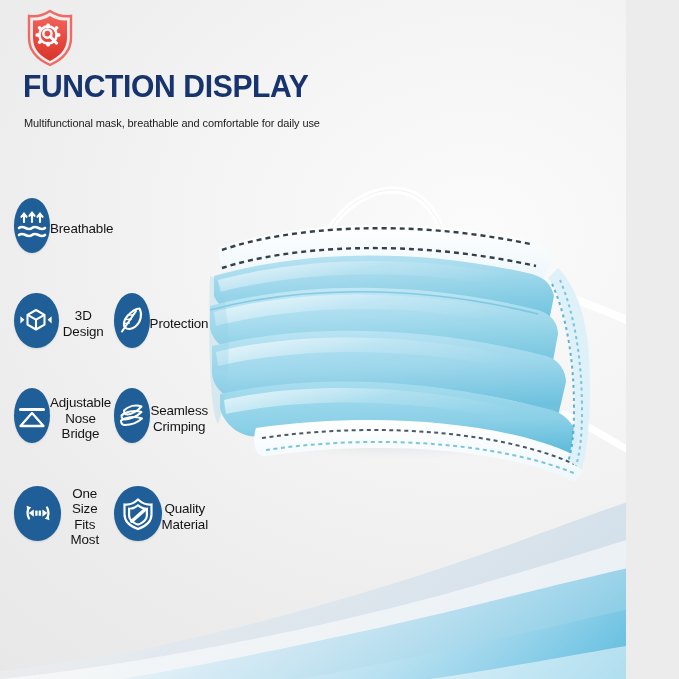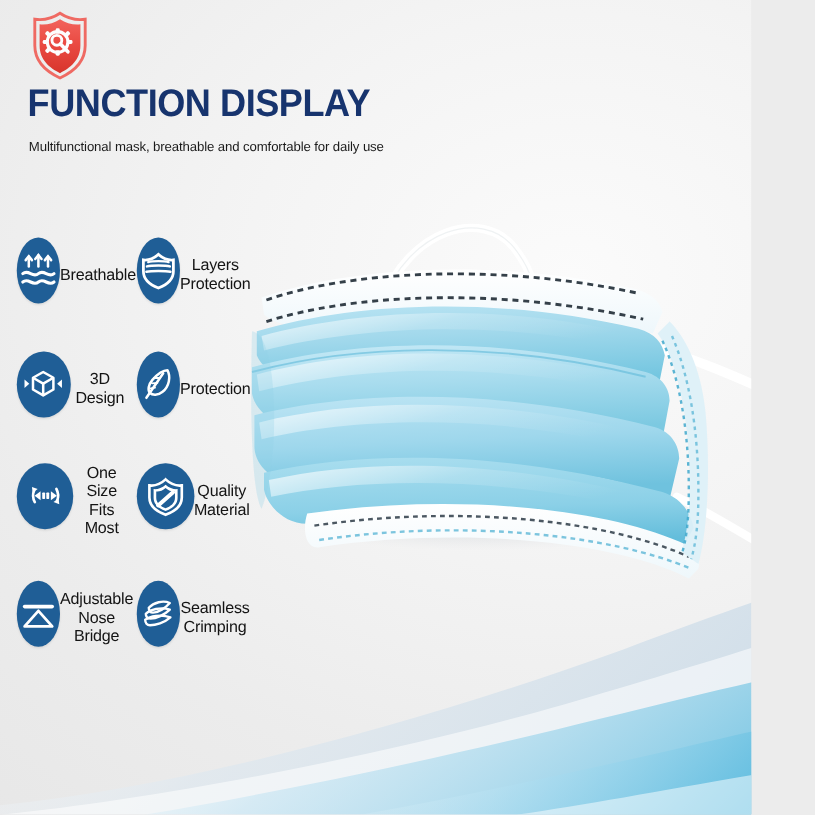--- a/index.html
+++ b/index.html
@@ -64,21 +64,21 @@
   .icon-circle svg{display:block;}
   .flabel{
     margin-top:7px;
     font-size:13.4px;line-height:15.5px;
     color:#141414;
     text-align:center;
     letter-spacing:-0.15px;
     min-height:16px;
   }
   .fcell.r1{height:94px;}
-  .fcell.r2{height:84px;}
+  .fcell.r2{height:84px;justify-content:center;}
   .fcell.r3{height:94px;}
   .fcell.r4{height:90px;}
 
   
   .product{
     position:absolute;left:196px;top:128px;
     width:483px;height:420px;
   }
   .product svg{display:block;}
 </style>
@@ -219,32 +219,20 @@
                 <polyline points="23.4,9.8 26,6.6 28.6,9.8"></polyline>
             </g>
             <g stroke="#ffffff" stroke-width="2.6" fill="none" stroke-linecap="round">
               <path d="M5 21 C10 17 13 25 18 21 C23 17 26 25 31 21"></path>
               <path d="M5 28 C10 24 13 32 18 28 C23 24 26 32 31 28"></path>
             </g>
           </svg>
         </div>
         <div class="flabel">Breathable</div>
       </div>
-      <div class="fcell r1">
-        <div class="icon-circle">
-          <svg width="36" height="36" viewBox="0 0 36 36">
-            <path d="M18 5 C14 8.5 9 10 5.5 9.6 L5.5 19 C5.5 26 11.5 30.5 18 33 C24.5 30.5 30.5 26 30.5 19 L30.5 9.6 C27 10 22 8.5 18 5 Z" fill="none" stroke="#ffffff" stroke-width="2.3"></path>
-            <path d="M8.5 15 C12 14 24 14 27.5 15" fill="none" stroke="#ffffff" stroke-width="2.1" stroke-linecap="round"></path>
-            <path d="M8 19.5 C12 18.6 24 18.6 28 19.5" fill="none" stroke="#ffffff" stroke-width="2.1" stroke-linecap="round"></path>
-            <path d="M9.5 11.4 C13 10.4 23 10.4 26.5 11.4" fill="none" stroke="#ffffff" stroke-width="1.9" stroke-linecap="round"></path>
-          </svg>
-        </div>
-        <div class="flabel" style="white-space:pre-line">Layers
-Protection</div>
-      </div>
     </div>
 
     <div class="frow">
       <div class="fcell c1 r2">
         <div class="icon-circle">
           <svg width="36" height="36" viewBox="0 0 36 36">
             <g fill="none" stroke="#ffffff" stroke-width="2.1" stroke-linejoin="round">
               <path d="M18 8 L26.5 12.8 L26.5 22.6 L18 27.5 L9.5 22.6 L9.5 12.8 Z"></path>
               <path d="M9.5 12.8 L18 17.7 L26.5 12.8"></path>
               <path d="M18 17.7 L18 27.5"></path>
@@ -263,20 +251,46 @@
             <path d="M25.5 6.5 C28.5 12 27 20 21.5 24.5 C17.5 27.8 13 27.5 11 25.5 C9 23.5 9.5 18.5 13 14.5 C17 10 22 6.5 25.5 6.5 Z" fill="none" stroke="#ffffff" stroke-width="2.1" stroke-linejoin="round"></path>
             <line x1="22" y1="9" x2="8" y2="29.5" stroke="#ffffff" stroke-width="2.1" stroke-linecap="round"></line>
             <g stroke="#ffffff" stroke-width="1.5" stroke-linecap="round">
               <line x1="19.2" y1="13" x2="14.2" y2="13"></line>
               <line x1="17.2" y1="17" x2="12.6" y2="17.4"></line>
               <line x1="15.2" y1="21" x2="11.4" y2="21.6"></line>
             </g>
           </svg>
         </div>
         <div class="flabel">Protection</div>
+      </div>
+    </div>
+
+    <div class="frow">
+      <div class="fcell c1 r3">
+        <div class="icon-circle">
+          <svg width="36" height="36" viewBox="0 0 36 36">
+            <line x1="6.5" y1="12.5" x2="29.5" y2="12.5" stroke="#ffffff" stroke-width="3" stroke-linecap="round"></line>
+            <path d="M18 16 L29.5 29 L6.5 29 Z" fill="none" stroke="#ffffff" stroke-width="2.3" stroke-linejoin="round"></path>
+          </svg>
+        </div>
+        <div class="flabel" style="white-space:pre-line">Adjustable
+Nose Bridge</div>
+      </div>
+      <div class="fcell r3">
+        <div class="icon-circle">
+          <svg width="36" height="36" viewBox="0 0 36 36">
+            <g fill="none" stroke="#ffffff" stroke-width="2" stroke-linejoin="round">
+              <path d="M10 13.5 C14 9 22 7 27.5 9.5 C24 13.5 18 17.5 13.5 17.5 C11.5 17.5 10 16 10 13.5 Z"></path>
+              <path d="M7.5 18.5 C11 15 20 12.5 27.5 15 C23 19.5 16 22.5 11.5 22.5 C9 22.5 7.5 20.8 7.5 18.5 Z"></path>
+              <path d="M7 23.5 C11 20.5 20 18.5 28 21.5 C23 26 15.5 28 11 28 C8.5 28 7 26 7 23.5 Z"></path>
+            </g>
+          </svg>
+        </div>
+        <div class="flabel" style="white-space:pre-line">Seamless
+Crimping</div>
       </div>
     </div>
 
     <div class="frow">
       <div class="fcell c1 r4">
         <div class="icon-circle">
           <svg width="36" height="36" viewBox="0 0 36 36">
             <path d="M27 12.5 A11.5 11.5 0 0 1 27.5 22.5" fill="none" stroke="#ffffff" stroke-width="2.2" stroke-linecap="round"></path>
             <path d="M9 23.5 A11.5 11.5 0 0 1 8.5 13.5" fill="none" stroke="#ffffff" stroke-width="2.2" stroke-linecap="round"></path>
             <polygon points="29.4,25.2 24.6,23.4 28.8,20.4" fill="#ffffff"></polygon>
@@ -299,46 +313,20 @@
             <path d="M18 9 C15 11.8 10.8 13 8 12.6 L8 20 C8 25.4 12.8 28.9 18 30.8 C23.2 28.9 28 25.4 28 20 L28 12.6 C25.2 13 21 11.8 18 9 Z" fill="#ffffff"></path>
             <path d="M18 11.6 C15.7 13.8 12.4 14.8 10.2 14.5 L10.2 20 C10.2 24.3 14 27.1 18 28.6 C22 27.1 25.8 24.3 25.8 20 L25.8 14.5 C23.6 14.8 20.3 13.8 18 11.6 Z" fill="#1f5e96"></path>
             <path d="M24.2 15.2 L11.8 26.2" stroke="#ffffff" stroke-width="3.4" stroke-linecap="round"></path>
           </svg>
         </div>
         <div class="flabel" style="white-space:pre-line">Quality
 Material</div>
       </div>
     </div>
 
-    <div class="frow">
-      <div class="fcell c1 r3">
-        <div class="icon-circle">
-          <svg width="36" height="36" viewBox="0 0 36 36">
-            <line x1="6.5" y1="12.5" x2="29.5" y2="12.5" stroke="#ffffff" stroke-width="3" stroke-linecap="round"></line>
-            <path d="M18 16 L29.5 29 L6.5 29 Z" fill="none" stroke="#ffffff" stroke-width="2.3" stroke-linejoin="round"></path>
-          </svg>
-        </div>
-        <div class="flabel" style="white-space:pre-line">Adjustable
-Nose Bridge</div>
-      </div>
-      <div class="fcell r3">
-        <div class="icon-circle">
-          <svg width="36" height="36" viewBox="0 0 36 36">
-            <g fill="none" stroke="#ffffff" stroke-width="2" stroke-linejoin="round">
-              <path d="M10 13.5 C14 9 22 7 27.5 9.5 C24 13.5 18 17.5 13.5 17.5 C11.5 17.5 10 16 10 13.5 Z"></path>
-              <path d="M7.5 18.5 C11 15 20 12.5 27.5 15 C23 19.5 16 22.5 11.5 22.5 C9 22.5 7.5 20.8 7.5 18.5 Z"></path>
-              <path d="M7 23.5 C11 20.5 20 18.5 28 21.5 C23 26 15.5 28 11 28 C8.5 28 7 26 7 23.5 Z"></path>
-            </g>
-          </svg>
-        </div>
-        <div class="flabel" style="white-space:pre-line">Seamless
-Crimping</div>
-      </div>
-    </div>
-
   </div>
 
   <div class="wave-layer">
     <svg width="679" height="220" viewBox="0 0 679 220">
       <defs>
         <linearGradient id="wv1" x1="0" y1="0" x2="1" y2="0.3">
           <stop offset="0%" stop-color="#ffffff" stop-opacity="0"></stop>
           <stop offset="45%" stop-color="#dfe8ef" stop-opacity="0.75"></stop>
           <stop offset="100%" stop-color="#cddce8" stop-opacity="0.9"></stop>
         </linearGradient>

